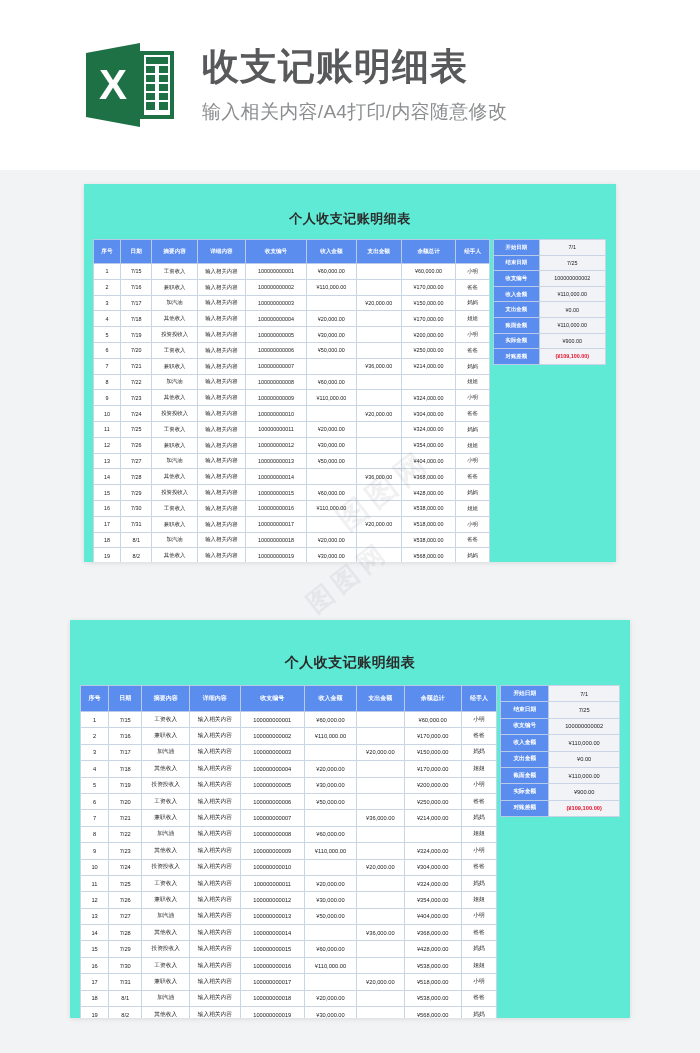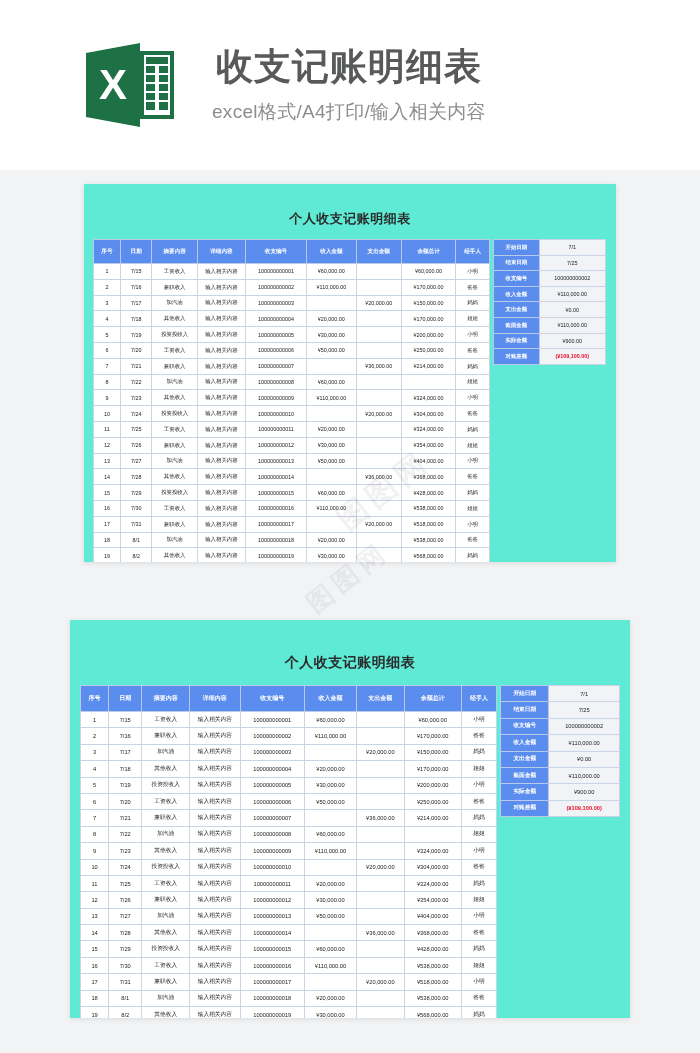--- a/index.html
+++ b/index.html
@@ -28,25 +28,24 @@
     box-sizing: border-box;
   }
   .logo-wrap {
     width: 96px;
     height: 96px;
     position: relative;
     flex: none;
   }
   .logo-svg { display: block; }
   .banner-text {
-    margin-left: 34px;
+    margin-left: 24px;
     display: flex;
     flex-direction: column;
     justify-content: center;
-    align-items: center;
   }
   .banner-title {
     font-size: 37px;
     font-weight: bold;
     color: #58595b;
     letter-spacing: 1px;
     line-height: 1.18;
     white-space: nowrap;
   }
   .banner-sub {
@@ -195,21 +194,21 @@
       <rect x="77" y="47" width="9" height="7" fill="#1e7145"></rect>
       <rect x="64" y="56" width="9" height="7" fill="#1e7145"></rect>
       <rect x="77" y="56" width="9" height="7" fill="#1e7145"></rect>
       <rect x="64" y="65" width="9" height="8" fill="#1e7145"></rect>
       <rect x="77" y="65" width="9" height="8" fill="#1e7145"></rect>
       <text x="31" y="62" font-family="Liberation Sans, sans-serif" font-size="42" font-weight="bold" fill="#ffffff" text-anchor="middle">X</text>
     </svg>
   </div>
   <div class="banner-text">
     <div class="banner-title">收支记账明细表</div>
-    <div class="banner-sub">excel格式/A4打印/输入相关内容</div>
+    <div class="banner-sub">输入相关内容/A4打印/内容随意修改</div>
   </div>
 </div>
 
 <div class="card" id="card-1">
   <div class="sheet-title">个人收支记账明细表</div>
   <div class="sheet-body">
     <table class="ledger">
       <thead>
         <tr>
           <th class="c-idx">序号</th>

